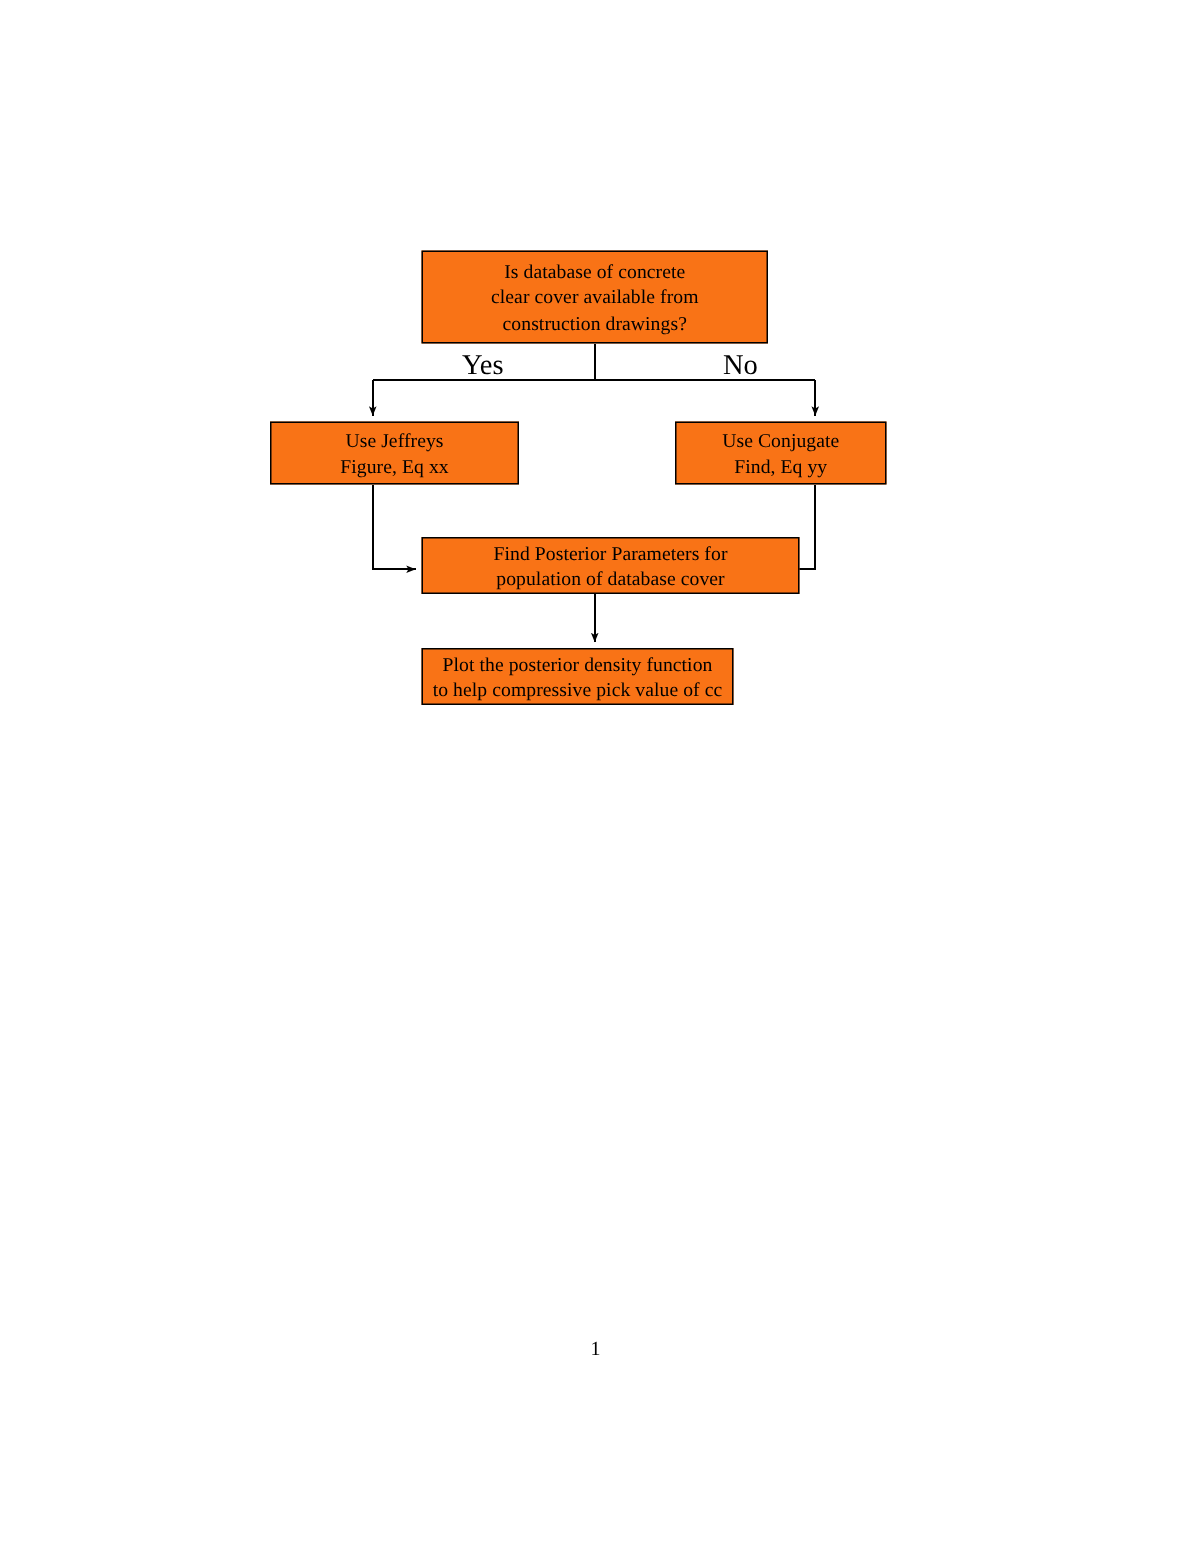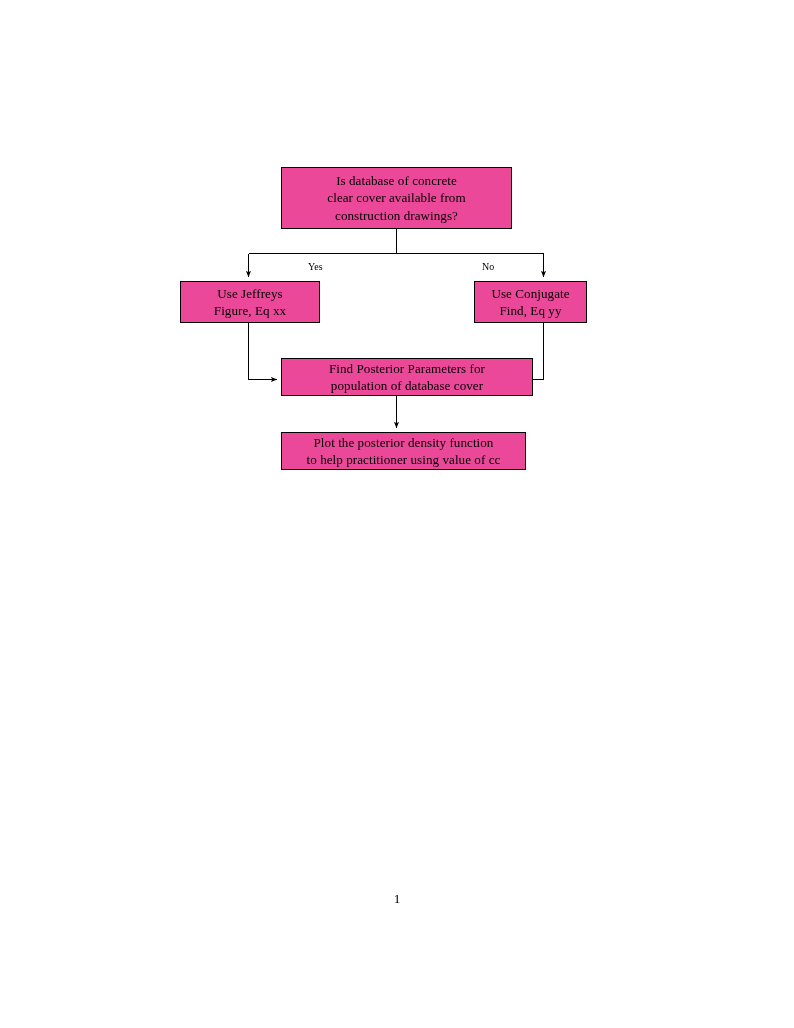--- a/index.html
+++ b/index.html
@@ -32,45 +32,44 @@
   #flow-svg {
     position: absolute;
     left: 0;
     top: 0;
   }
 
   .node-box {
     position: absolute;
     box-sizing: border-box;
     border: 1.1px solid #000000;
-    background: #ec4899;
+    background: #f97316;
     display: flex;
     flex-direction: column;
     align-items: center;
     justify-content: center;
     text-align: center;
     font-size: 13.1px;
     line-height: 17.4px;
     letter-spacing: 0.05px;
     white-space: nowrap;
   }
   .node-line { display: block; }
 
   #node-decision  { left: 281px; top: 167px; width: 231px; height: 62px; }
-  #node-jeffreys  { left: 180px; top: 281px; width: 140px; height: 42px; }
-  #node-conjugate { left: 474px; top: 281px; width: 113px; height: 42px; }
+  #node-jeffreys  { left: 180px; top: 281px; width: 166px; height: 42px; }
+  #node-conjugate { left: 450px; top: 281px; width: 141px; height: 42px; }
   #node-posterior { left: 281px; top: 358px; width: 252px; height: 38px; }
-  #node-plot      { left: 281px; top: 432px; width: 245px; height: 38px; }
+  #node-plot      { left: 281px; top: 432px; width: 208px; height: 38px; }
 
   .edge-label {
     position: absolute;
-    font-size: 10px;
+    font-size: 19px;
     line-height: 15px;
     white-space: nowrap;
-    margin-top: 23px;
   }
   #label-yes { left: 308px; top: 236px; }
   #label-no  { left: 482px; top: 236px; }
 
   
   #caption {
     position: absolute;
     left: 162px;
     top: 493px;
     width: 470px;
@@ -152,21 +151,21 @@
       <span class="node-line">Find, Eq yy</span>
     </div>
 
     <div class="node-box" id="node-posterior">
       <span class="node-line">Find Posterior Parameters for</span>
       <span class="node-line">population of database cover</span>
     </div>
 
     <div class="node-box" id="node-plot">
       <span class="node-line">Plot the posterior density function</span>
-      <span class="node-line">to help practitioner using value of cc</span>
+      <span class="node-line">to help compressive pick value of cc</span>
     </div>
 
   </div>
 
 
   <div id="page-number">1</div>
 
 </div>
 
 </body></html>

